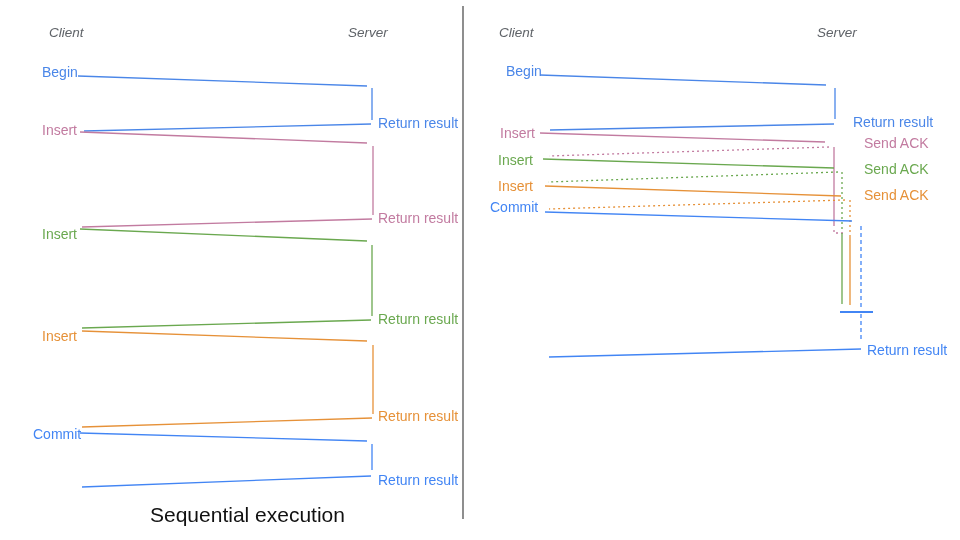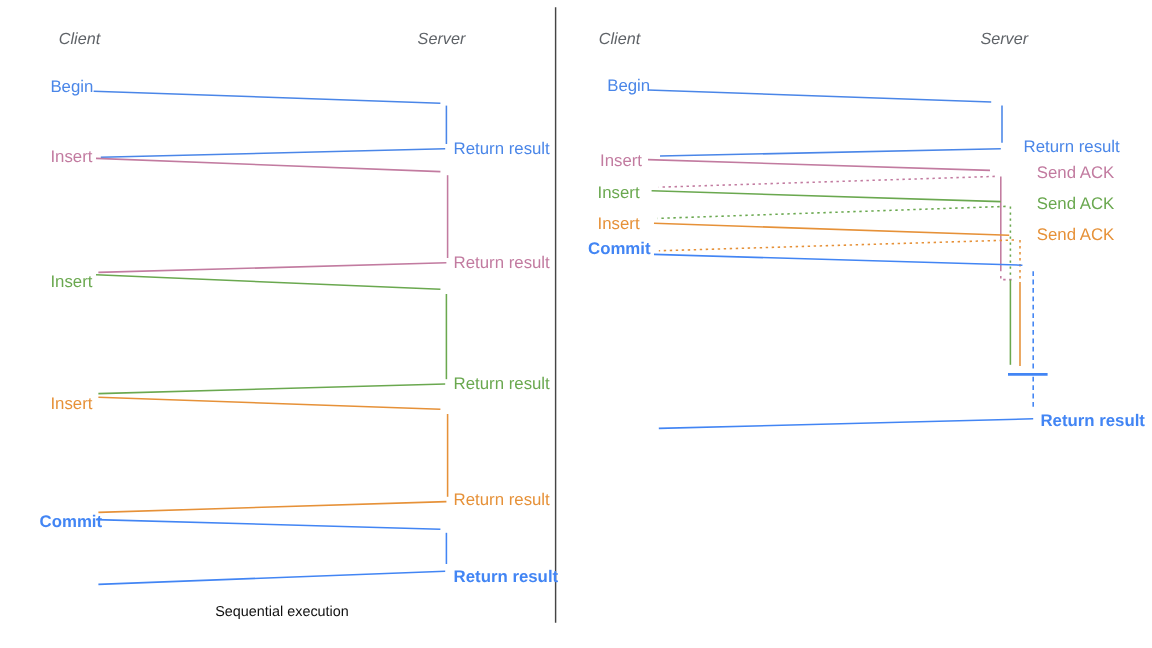--- a/index.html
+++ b/index.html
@@ -6,24 +6,24 @@
   .canvas{
     position:relative;
     width:960px;height:540px;
     background:#ffffff;
     overflow:hidden;
     font-family:"Liberation Sans", sans-serif;
   }
   .canvas svg{position:absolute;left:0;top:0;}
   .lbl{position:absolute;white-space:nowrap;line-height:1.1;font-size:14px;}
   .hdr{color:#5f6368;font-style:italic;font-size:13.5px;}
-  .cap{color:#111111;font-size:12px;text-align:center;width:170px;}
+  .cap{color:#111111;font-size:21px;text-align:center;width:170px;}
   .time{color:#222222;font-size:12.5px;}
   .c-begin{color:#4a86e8;}
-  .c-commit{color:#4285f4;font-weight:bold;}
+  .c-commit{color:#4285f4;}
   .c-pink{color:#c27ba0;}
   .c-green{color:#6aa84f;}
   .c-orange{color:#e69138;}
   
   path,line{fill:none;stroke-width:1.3;}
   .s-begin{stroke:#4a86e8;}
   .s-commit{stroke:#4285f4;}
   .s-pink{stroke:#c27ba0;}
   .s-green{stroke:#6aa84f;}
   .s-orange{stroke:#e69138;}

